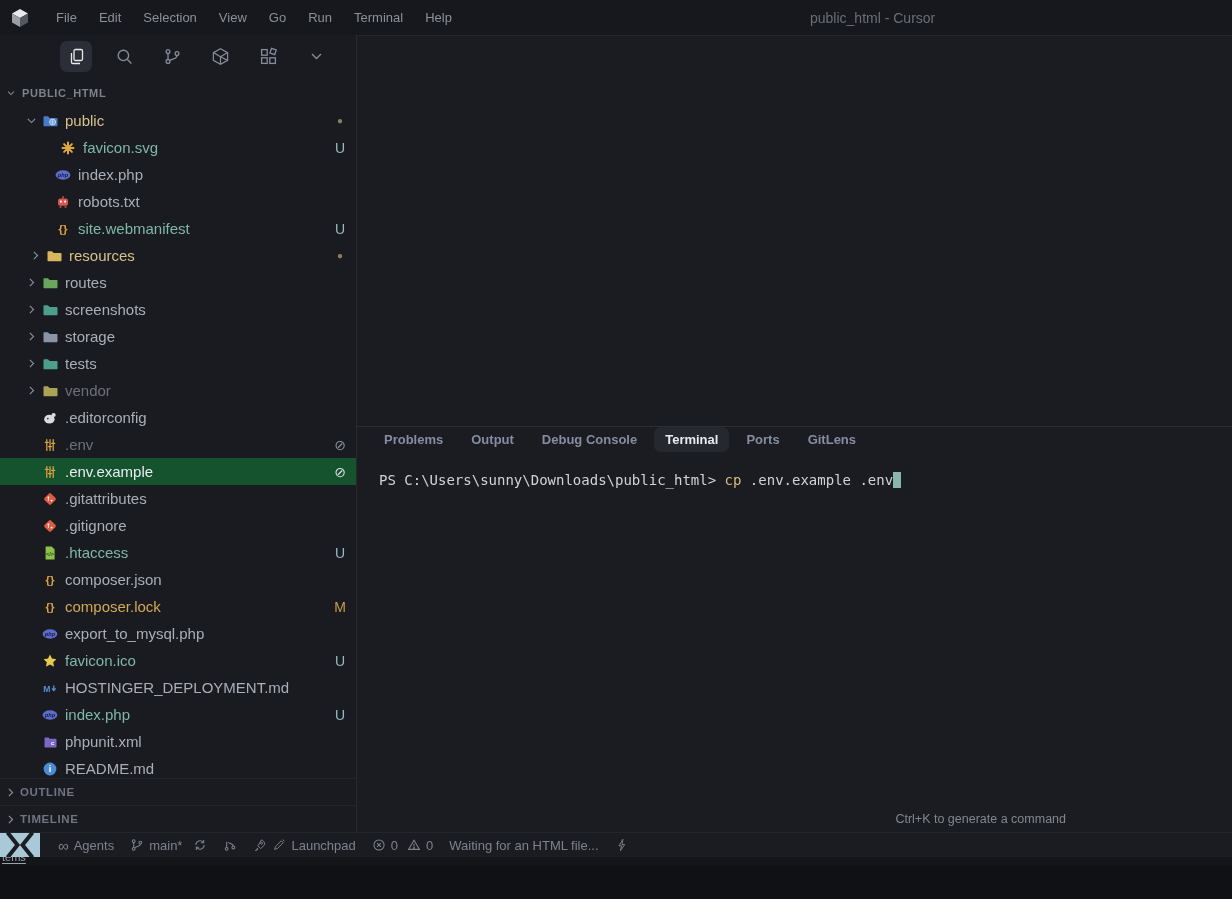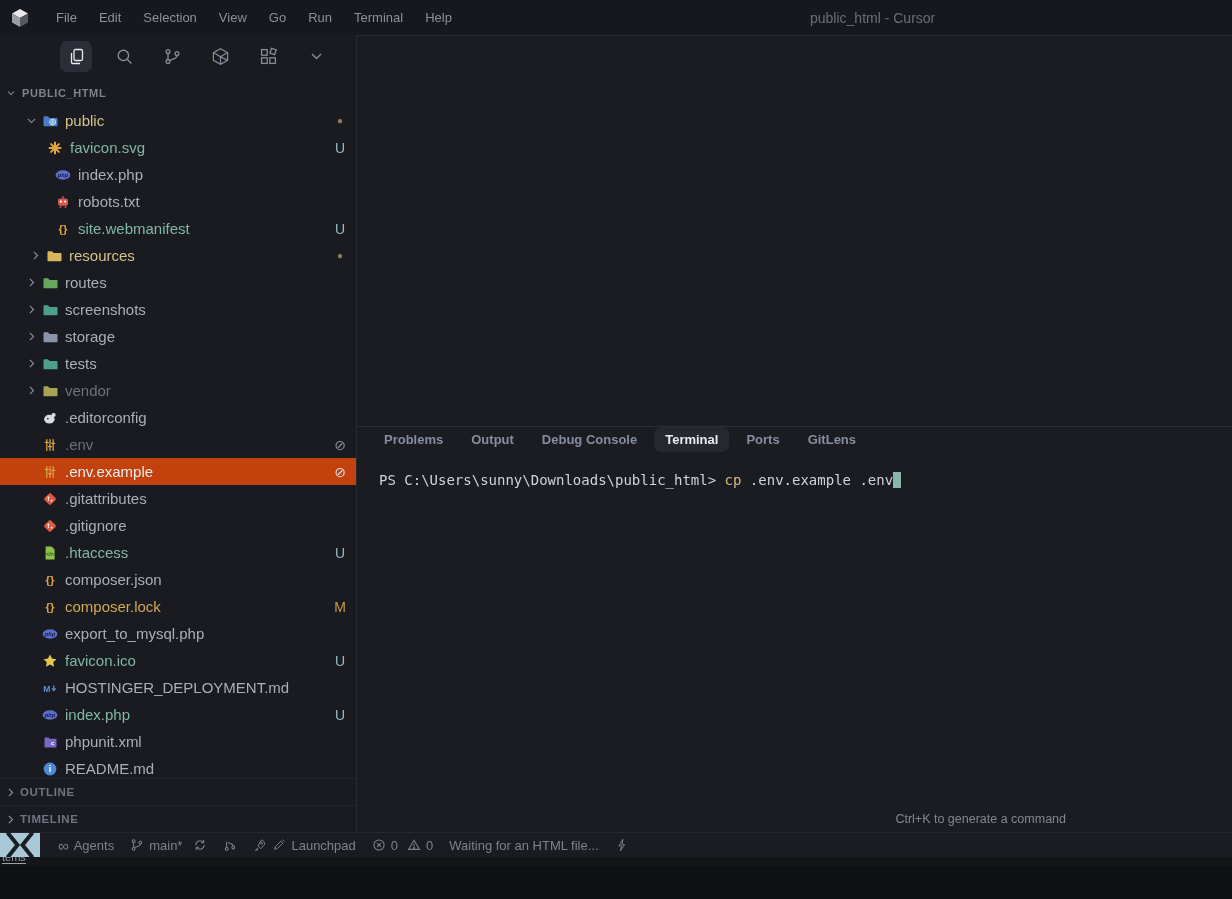--- a/index.html
+++ b/index.html
@@ -20,21 +20,21 @@
   .activity-row { height:43px; flex:0 0 43px; display:flex; align-items:center; padding-left:60px; gap:16px; }
   .act-icon { width:32px; height:31px; border-radius:7px; display:flex; align-items:center; justify-content:center; color:#868c99; cursor:pointer; }
   .act-icon.active { background:#2b2e36; color:#e8eaee; }
   .act-icon svg { width:19px; height:19px; }
 
   .tree-header { height:29px; flex:0 0 29px; display:flex; align-items:center; font-size:11px; font-weight:bold; letter-spacing:.6px; color:#7d828e; cursor:pointer; }
   .tree-header .twisty { width:20px; display:flex; justify-content:center; }
   .tree { flex:1; overflow:hidden; }
 
   .row { display:flex; align-items:center; height:27px; font-size:15px; color:#a9aeb8; cursor:pointer; padding-right:9px; white-space:nowrap; }
-  .row.selected { background:#c2410c; color:#e9ebee; }
+  .row.selected { background:#14532d; color:#e9ebee; }
   .twisty { width:22px; flex:0 0 22px; display:flex; align-items:center; justify-content:center; color:#8a90a0; }
   .ficon { width:16px; height:16px; flex:0 0 16px; margin-right:7px; display:flex; align-items:center; justify-content:center; }
   .ficon svg { width:16px; height:16px; }
   .label { flex:1; overflow:hidden; text-overflow:ellipsis; }
   .badge { margin-left:6px; font-size:13px; font-weight:bold; width:14px; text-align:center; flex:0 0 auto; }
   .c-untracked { color:#7fb8a4; } .b-U { color:#95bac4; font-weight:normal; font-size:14px; }
   .c-modified { color:#d4a955; } .b-M { color:#c89d4a; font-weight:normal; font-size:14px; }
   .c-ignored { color:#6c717b; } .b-slash { color:#8b909a; font-weight:normal; font-size:14px; }
   .row.selected .b-slash { color:#dcdee3; }
   .c-modfolder { color:#d6c18b; }
@@ -154,21 +154,21 @@
             <span class="ficon">
               <svg viewBox="0 0 16 16">
                 <path d="M1.5 4.2c0-.6.4-1 1-1h3.4l1.8 1.7h6.8c.6 0 1 .4 1 1v6.4c0 .6-.4 1-1 1h-12c-.6 0-1-.4-1-1z" fill="#4a7bc8"></path>
                 <circle cx="10.6" cy="9" r="3" fill="none" stroke="#cfe0f5" stroke-width=".9"></circle>
                 <path d="M7.6 9h6M10.6 6v6M8.6 7.3c1.2 1 2.8 1 4 0M8.6 10.7c1.2-1 2.8-1 4 0" stroke="#cfe0f5" stroke-width=".7" fill="none"></path>
               </svg>
             </span>
             <span class="label c-modfolder">public</span>
             <span class="badge b-dot">●</span>
           </div>
-          <div class="row" style="padding-left: 25px;">
+          <div class="row" style="padding-left: 38px;">
             <span class="twisty"></span>
             <span class="ficon">
               <svg viewBox="0 0 16 16" stroke="#e0a93e" stroke-width="2" stroke-linecap="round">
                 <path d="M8 2.5v11M2.5 8h11M4.1 4.1l7.8 7.8M11.9 4.1l-7.8 7.8"></path>
               </svg>
             </span>
             <span class="label c-untracked">favicon.svg</span>
             <span class="badge b-U">U</span>
           </div>
           <div class="row" style="padding-left: 33px;">

